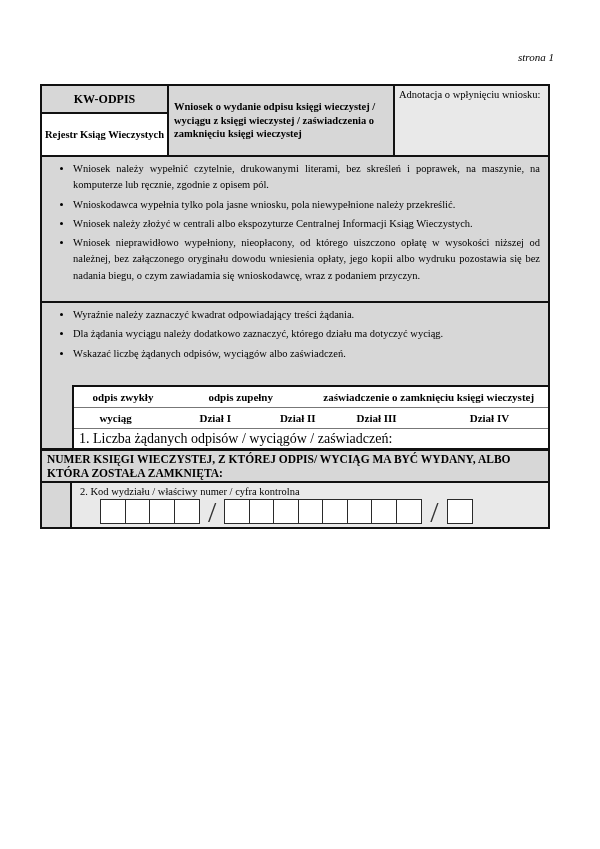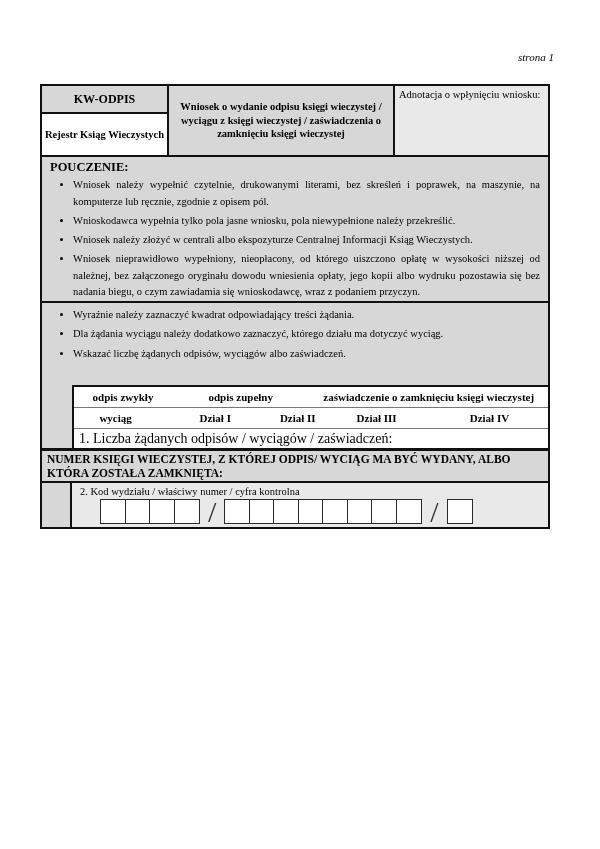--- a/index.html
+++ b/index.html
@@ -41,21 +41,21 @@
   .kw-register{
     flex:1;background:#fff;font-weight:bold;font-size:10.5px;
     display:flex;align-items:center;justify-content:center;
     text-align:center;padding:0 3px;
   }
   .cell-title{
     flex:1;background:var(--section-gray);
     border-right:2px solid var(--border-black);
     font-weight:bold;font-size:10.5px;line-height:1.3;
     display:flex;align-items:center;justify-content:center;
-    text-align:center;padding:1px 5px;overflow:hidden;
+    text-align:left;padding:1px 5px;overflow:hidden;
   }
   .cell-annot{
     width:153px;background:var(--light-gray);
     font-size:10.5px;padding:3px 4px;line-height:1.2;
   }
 
   
   .section-pouczenie{
     border-top:2px solid var(--border-black);
     height:146px;background:var(--section-gray);
@@ -128,21 +128,20 @@
     <div class="header-row">
       <div class="cell-code">
         <div class="kw-code">KW-ODPIS</div>
         <div class="kw-register">Rejestr Ksiąg Wieczystych</div>
       </div>
       <div class="cell-title">Wniosek o wydanie odpisu księgi wieczystej / wyciągu z księgi wieczystej / zaświadczenia o zamknięciu księgi wieczystej</div>
       <div class="cell-annot">Adnotacja o wpłynięciu wniosku:</div>
     </div>
 
     <div class="section-pouczenie">
-      <div class="sec-title">POUCZENIE:</div>
       <ul class="bullets">
         <li>Wniosek należy wypełnić czytelnie, drukowanymi literami, bez skreśleń i poprawek, na maszynie, na komputerze lub ręcznie, zgodnie z opisem pól.</li>
         <li>Wnioskodawca wypełnia tylko pola jasne wniosku, pola niewypełnione należy przekreślić.</li>
         <li>Wniosek należy złożyć w centrali albo ekspozyturze Centralnej Informacji Ksiąg Wieczystych.</li>
         <li>Wniosek nieprawidłowo wypełniony, nieopłacony, od którego uiszczono opłatę w wysokości niższej od należnej, bez załączonego oryginału dowodu wniesienia opłaty, jego kopii albo wydruku pozostawia się bez nadania biegu, o czym zawiadamia się wnioskodawcę, wraz z podaniem przyczyn.</li>
       </ul>
     </div>
 
     <div class="section-rodzaj">
       <ul class="bullets">

